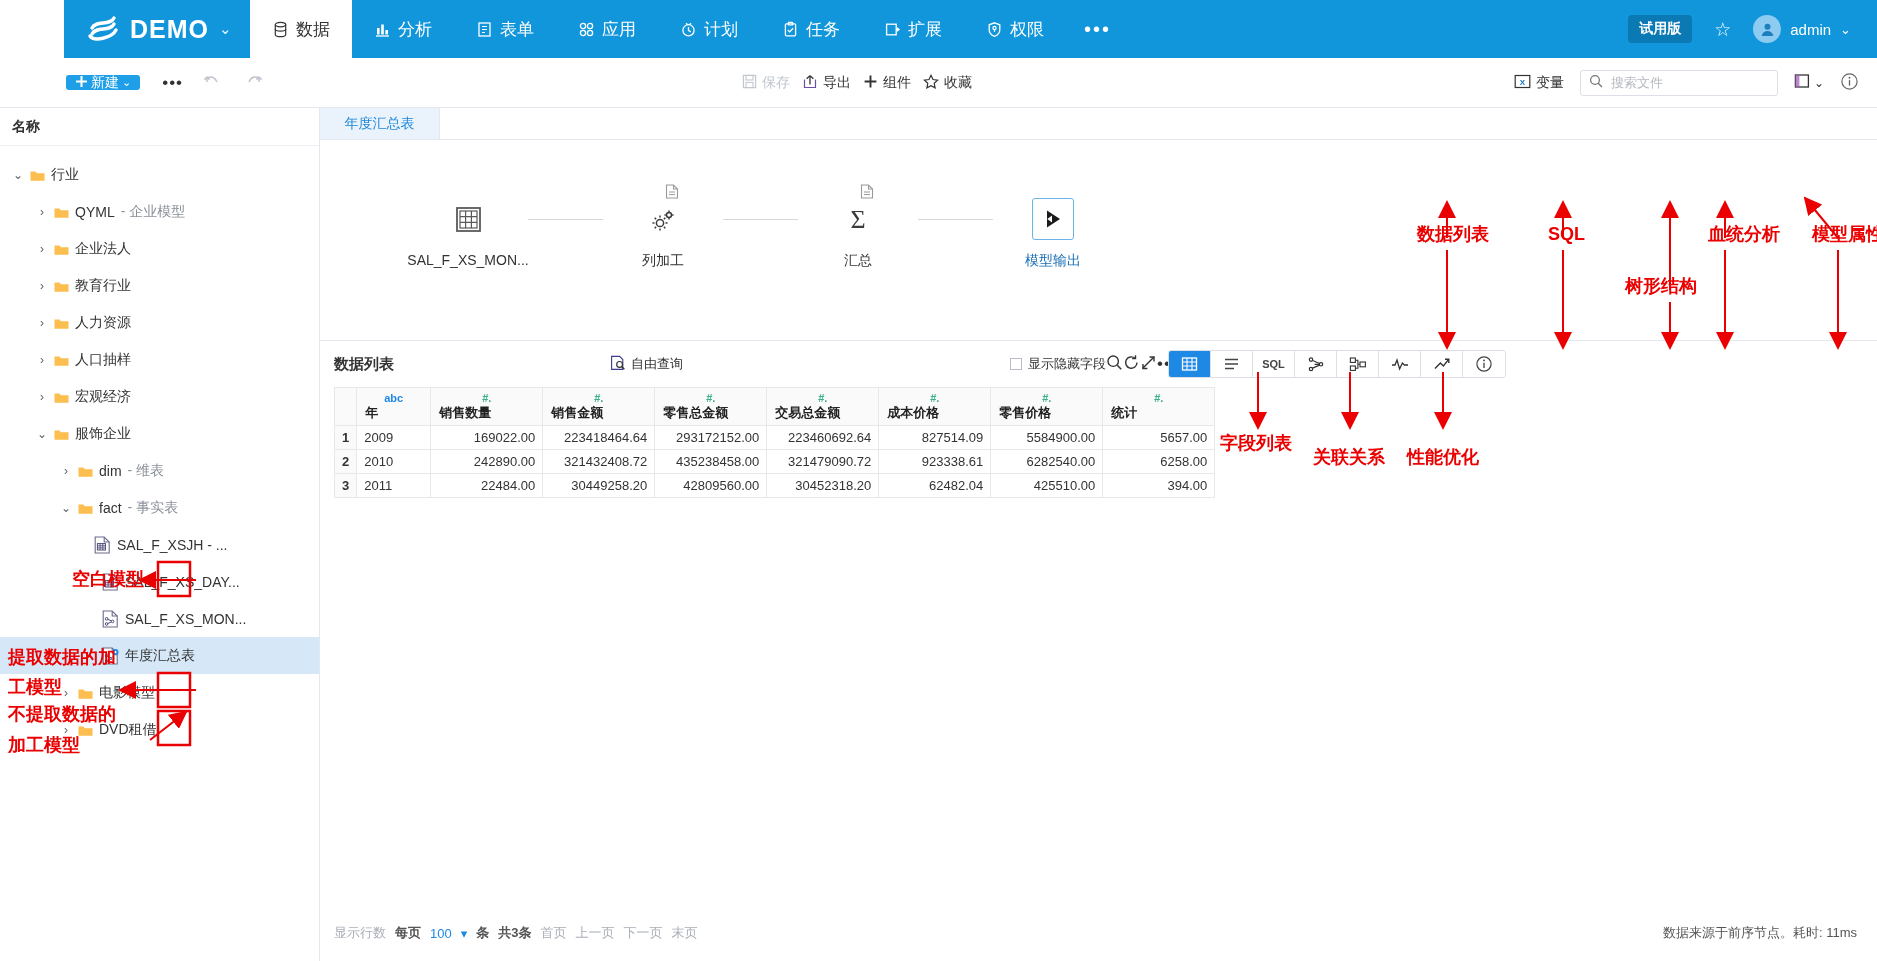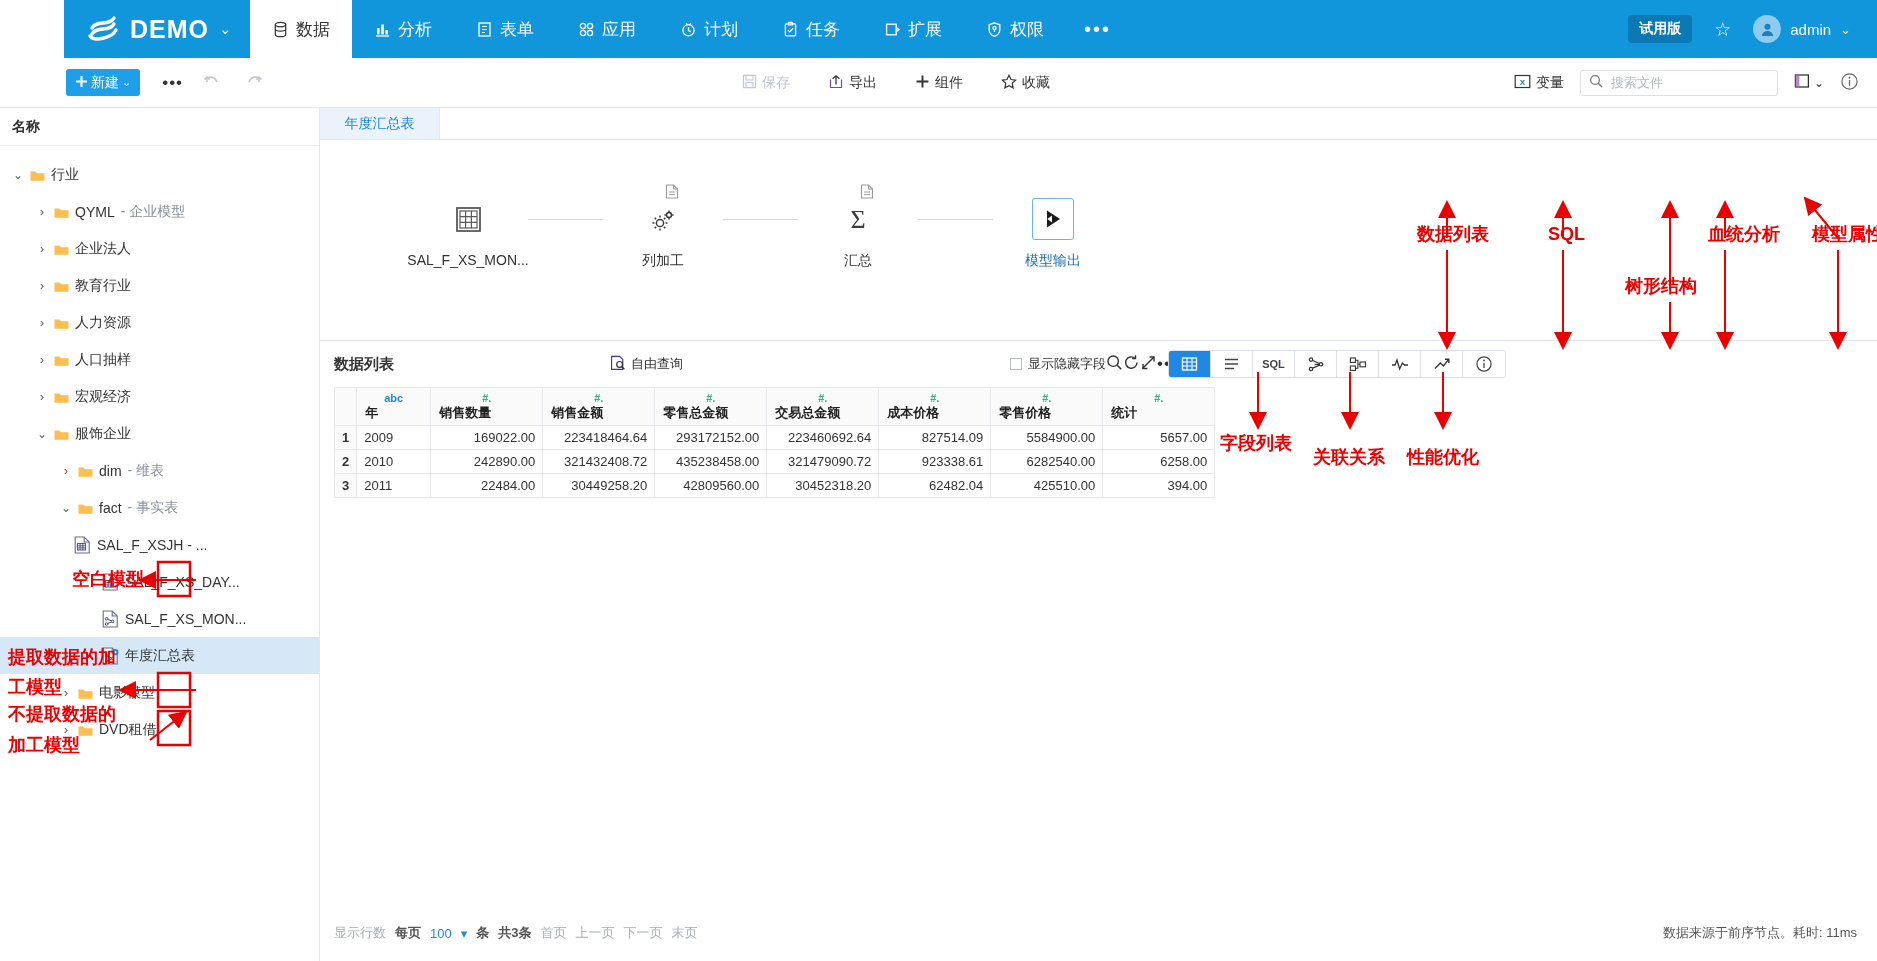--- a/index.html
+++ b/index.html
@@ -26,25 +26,25 @@
   .trial-badge { background:#0b79b3; color:#fff; font-size:14px; padding:5px 11px; border-radius:4px; font-weight:bold;}
   .nav-star { color:#fff; font-size:19px; }
   .avatar { width:28px; height:28px; border-radius:50%; background:#8ecbf0; display:flex; align-items:center; justify-content:center; }
   .admin-name { color:#fff; font-size:15px; }
   .admin-caret { color:#fff; font-size:13px; }
   .nav-user { display:flex; align-items:center; gap:9px; }
 
   
   #toolbar { position:absolute; left:0; top:58px; width:1877px; height:50px; background:#fff;
              border-bottom:1px solid #e4e7ed; display:flex; align-items:center; }
-  .btn-new { margin-left:66px; background:#1e9fe8; color:#fff; border-radius:3px; height:27px;
+  .btn-new { margin-left:66px; background:#1e9fe8; color:#fff; border-radius:3px; height:15px;
              display:flex; align-items:center; gap:3px; padding:0 9px; font-size:14px; }
   .tb-dots { margin-left:22px; color:#333; font-size:17px; letter-spacing:1px; }
   .tb-undo, .tb-redo { margin-left:20px; color:#c0c4cc; }
-  .tb-center { position:absolute; left:742px; display:flex; align-items:center; gap:38px; }
+  .tb-center { position:absolute; left:742px; display:flex; align-items:center; gap:12px; }
   .tb-item { display:flex; align-items:center; gap:5px; font-size:14px; color:#333; }
   .tb-item.disabled { color:#bfc4cc; }
   .tb-right { position:absolute; right:18px; display:flex; align-items:center; gap:16px; }
   .tb-var { display:flex; align-items:center; gap:5px; font-size:14px; }
   .search-box { width:198px; height:26px; border:1px solid #dcdfe6; border-radius:3px; display:flex;
                 align-items:center; gap:6px; padding:0 8px; }
   .search-box input { border:0; outline:0; font-size:13px; color:#333; width:150px; font-family:inherit; background:transparent; }
   .search-box input::placeholder { color:#b4b8bf; }
 
   
@@ -406,21 +406,21 @@
         <span class="tlabel-gray"> - 维表</span>
       </div>
       <div class="tnode" style="padding-left: 60px;">
         <span class="tw">⌄</span>
         <span class="fldr"><svg width="15" height="12" viewBox="0 0 15 12">
             <path d="M0.5 1.6h5l1.3 1.6h7.7v7.6H0.5z" fill="#fbbe4f"></path>
           </svg></span>
         <span>fact</span>
         <span class="tlabel-gray"> - 事实表</span>
       </div>
-      <div class="tnode" style="padding-left: 56px;">
+      <div class="tnode" style="padding-left: 76px;">
         <span class="tw"></span>
         <span class="mdl-ico"><svg width="17" height="18" viewBox="0 0 17 18">
             <path d="M1.2 1h9l5 5v11h-14z" fill="#fff" stroke="#6b6b8c" stroke-width="1.1"></path>
             <path d="M10.2 1v5h5" fill="none" stroke="#6b6b8c" stroke-width="1.1"></path>
             <rect x="3.4" y="7.6" width="8" height="6.4" fill="none" stroke="#4a4a7a" stroke-width="1"></rect>
             <path d="M3.4 9.8h8M3.4 11.9h8M6.1 7.6v6.4M8.8 7.6v6.4" stroke="#4a4a7a" stroke-width=".9"></path>
           </svg></span>
         <span>SAL_F_XSJH - ...</span>
       </div>
       <div class="tnode" style="padding-left: 84px;">

